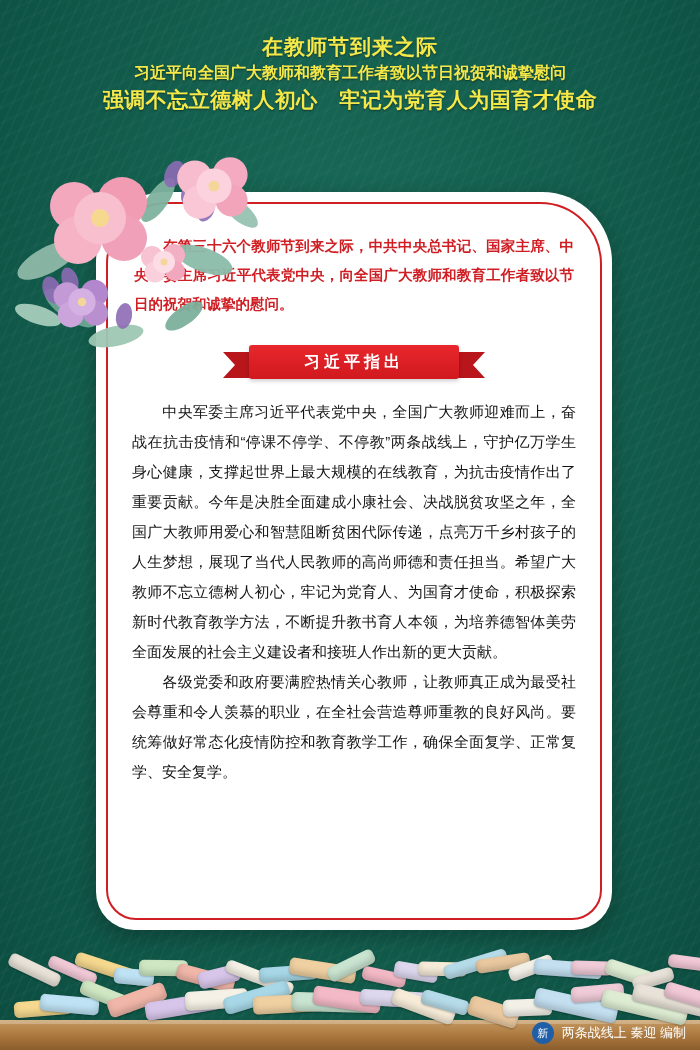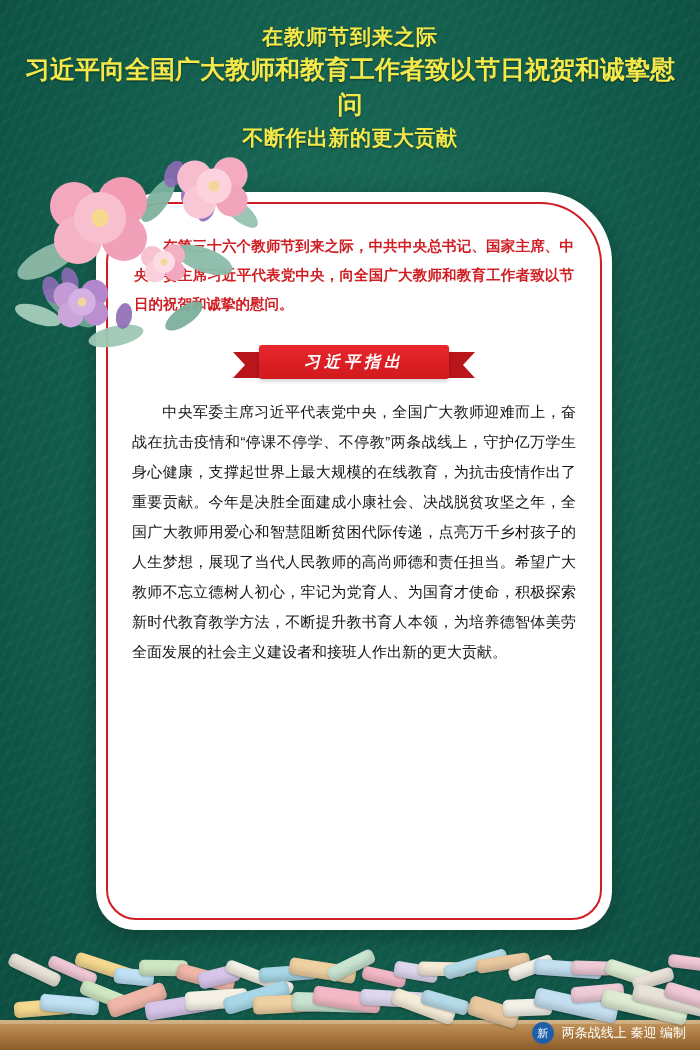--- a/index.html
+++ b/index.html
@@ -29,29 +29,29 @@
     background:
       repeating-linear-gradient(115deg, rgba(255,255,255,0.022) 0px, rgba(255,255,255,0.022) 2px, rgba(0,0,0,0) 2px, rgba(0,0,0,0) 9px),
       repeating-linear-gradient(-25deg, rgba(255,255,255,0.015) 0px, rgba(255,255,255,0.015) 3px, rgba(0,0,0,0) 3px, rgba(0,0,0,0) 14px);
     pointer-events: none;
   }
 
   
   .headline {
     position: relative;
     z-index: 6;
-    padding: 22px 14px 6px 14px;
+    padding: 32px 14px 6px 14px;
     text-align: center;
     color: #f5e94a;
     font-weight: bold;
     line-height: 1.42;
     text-shadow: 0 1px 2px rgba(0,0,0,0.45);
   }
   .headline .l1 { font-size: 21px; letter-spacing: 1px; }
-  .headline .l2 { font-size: 25px; letter-spacing: 0px; text-align: center; }
+  .headline .l2 { font-size: 16px; letter-spacing: 0px; text-align: center; }
   .headline .l3 { font-size: 21px; letter-spacing: 0.5px; }
   .headline .l4 { font-size: 21px; letter-spacing: 0.5px; }
 
   
   .card-wrap {
     position: absolute;
     left: 96px;
     top: 192px;
     width: 516px;
     height: 738px;
@@ -92,24 +92,23 @@
     text-align: justify;
     text-justify: inter-ideograph;
     margin: 6px 4px 0 4px;
     text-indent: 0;
   }
   .lead .indent { display: inline-block; width: 2em; }
 
   
   .ribbon {
     position: relative;
-    width: 190px;
+    width: 210px;
     margin: 26px auto 18px auto;
     height: 34px;
-    font-style: italic;
   }
   .ribbon .tail {
     position: absolute;
     top: 7px;
     width: 34px;
     height: 26px;
     background: #b9161b;
   }
   .ribbon .tail.left {
     left: -26px;
@@ -210,21 +209,21 @@
   }
 </style>
 </head>
 <body>
 
 <div class="poster">
 
   <div class="headline">
     <div class="l1">在教师节到来之际</div>
     <div class="l2">习近平向全国广大教师和教育工作者致以节日祝贺和诚挚慰问</div>
-    <div class="l4">不断作出新的更大贡献</div>
+    <div class="l3">强调不忘立德树人初心　牢记为党育人为国育才使命</div>
   </div>
 
   <svg class="flowers" viewBox="0 0 260 230">
 
     <g opacity="0.95">
       <ellipse cx="40" cy="120" rx="34" ry="13" fill="#8fb9a8" transform="rotate(-28 40 120)"></ellipse>
       <ellipse cx="62" cy="168" rx="30" ry="11" fill="#6fa894" transform="rotate(35 62 168)"></ellipse>
       <ellipse cx="150" cy="60" rx="26" ry="10" fill="#7fb39f" transform="rotate(-55 150 60)"></ellipse>
       <ellipse cx="196" cy="120" rx="30" ry="12" fill="#8bbcaa" transform="rotate(20 196 120)"></ellipse>
       <ellipse cx="108" cy="196" rx="28" ry="10" fill="#9ec8b4" transform="rotate(-12 108 196)"></ellipse>
@@ -285,20 +284,21 @@
 
       <p class="lead"><span class="indent"></span><span>在第三十六个教师节到来之际，中共中央总书记、国家主席、中央军委主席习近平代表党中央，向全国广大教师和教育工作者致以节日的祝贺和诚挚的慰问。</span></p>
 
       <div class="ribbon">
         <div class="tail left"></div>
         <div class="tail right"></div>
         <div class="body">习近平指出</div>
       </div>
       <p class="body-text"><span class="indent"></span><span>中央军委主席习近平代表党中央，全国广大教师迎难而上，奋战在抗击疫情和“停课不停学、不停教”两条战线上，守护亿万学生身心健康，支撑起世界上最大规模的在线教育，为抗击疫情作出了重要贡献。今年是决胜全面建成小康社会、决战脱贫攻坚之年，全国广大教师用爱心和智慧阻断贫困代际传递，点亮万千乡村孩子的人生梦想，展现了当代人民教师的高尚师德和责任担当。希望广大教师不忘立德树人初心，牢记为党育人、为国育才使命，积极探索新时代教育教学方法，不断提升教书育人本领，为培养德智体美劳全面发展的社会主义建设者和接班人作出新的更大贡献。</span></p>
 
+      <p class="body-text"><span class="indent"></span><span>各级党委和政府要满腔热情关心教师，让教师真正成为最受社会尊重和令人羡慕的职业，在全社会营造尊师重教的良好风尚。要统筹做好常态化疫情防控和教育教学工作，确保全面复学、正常复学、安全复学。</span></p>
 
     </div>
   </div>
 
   <div class="tray">
     <div class="shelf"></div>
     <div id="chalk-layer">
         <div class="chalk" style="left: 7.17542px; top: 33.2px; width: 54.7098px; height: 14.1343px; background: rgb(232, 226, 216); transform: rotate(25.6deg);"></div>
         <div class="chalk" style="left: 46.6035px; top: 33.9726px; width: 50.762px; height: 13.1505px; background: rgb(242, 201, 214); transform: rotate(23.6deg);"></div>
         <div class="chalk" style="left: 73.7546px; top: 31.9841px; width: 71.7863px; height: 13.6149px; background: rgb(246, 217, 143); transform: rotate(18.2deg);"></div>

